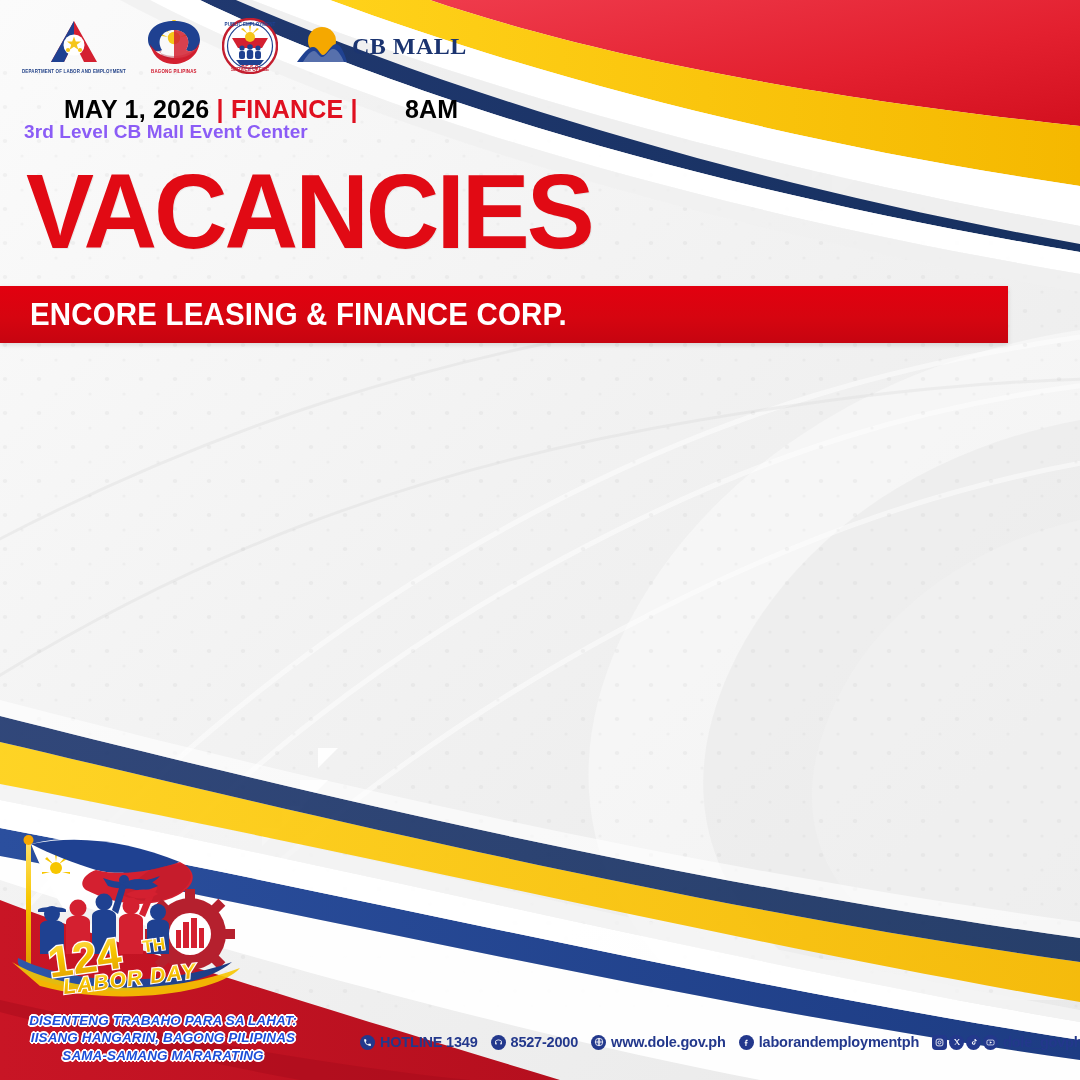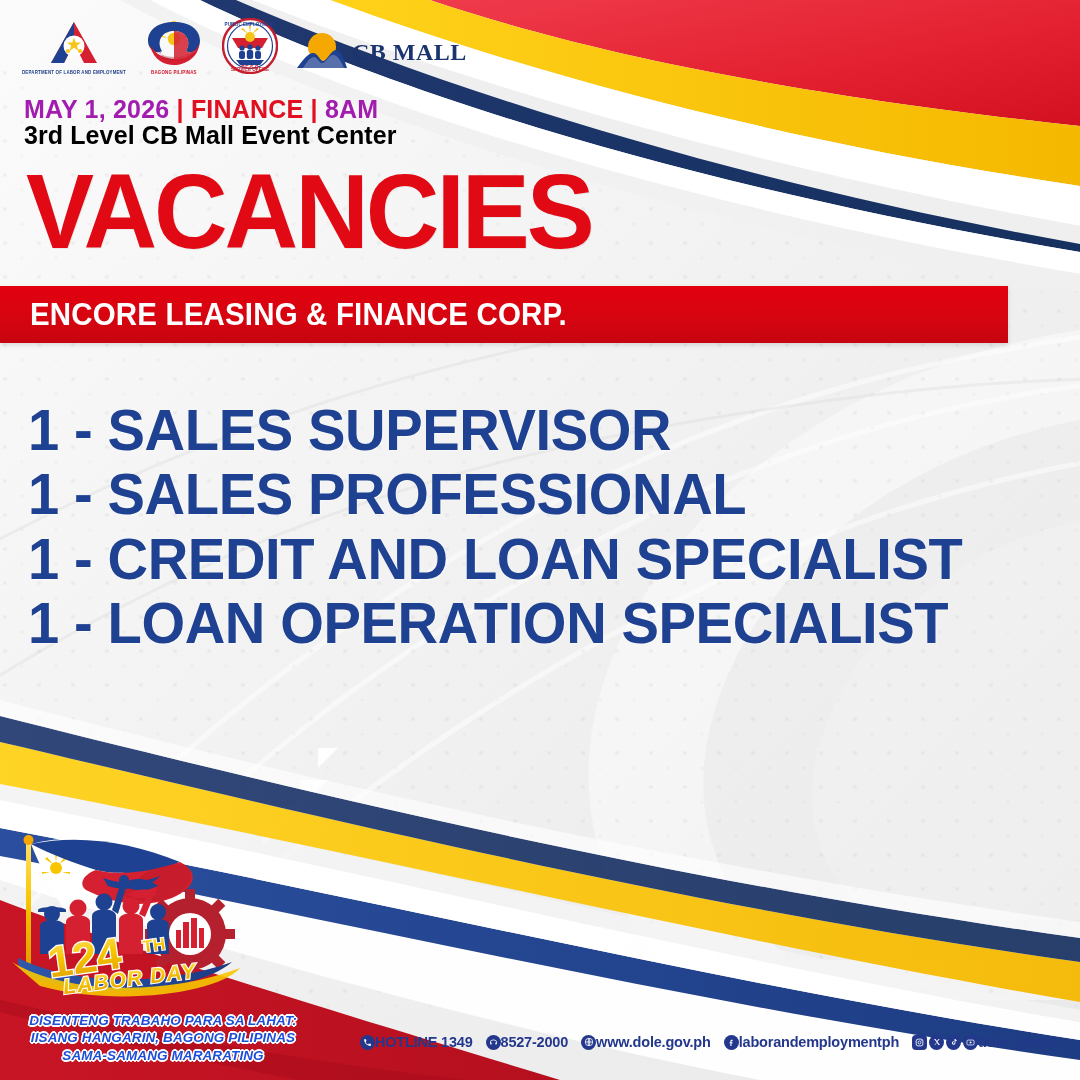--- a/index.html
+++ b/index.html
@@ -11,40 +11,40 @@
   #poster{
     position:relative;width:1080px;height:1080px;overflow:hidden;
     background:#f4f4f4;
   }
   .layer{position:absolute;top:0;left:0;width:1080px;height:1080px;}
   .layer svg{display:block;width:1080px;height:1080px;}
 
   
   #logo-row{
     position:absolute;left:22px;top:18px;
-    display:flex;align-items:flex-end;gap:18px;z-index:30;
+    display:flex;align-items:center;gap:18px;z-index:30;
   }
   .logo-block{display:flex;flex-direction:column;align-items:center;}
   .logo-cap{
     font-size:4.4px;font-weight:bold;color:#1f3f86;letter-spacing:.2px;
     text-align:center;line-height:1.25;margin-top:2px;
     transform:scaleY(1.35);transform-origin:top center;
   }
   .logo-cap.red{color:#cf1126;}
 
   #event-line{
     position:absolute;left:24px;top:96px;z-index:30;
     font-size:25px;font-weight:bold;letter-spacing:.2px;line-height:1.08;
     white-space:nowrap;
   }
-  #event-line .blue{color:#a21caf;}
+  #event-line .blue{color:#000000;margin-left:40px;}
   #event-line .red{color:#e01020;}
   #venue-line{
     position:absolute;left:24px;top:122px;z-index:30;
-    font-size:25px;font-weight:bold;color:#000000;letter-spacing:.1px;
+    font-size:19px;font-weight:bold;color:#8b5cf6;letter-spacing:.1px;
     white-space:nowrap;line-height:1.08;
   }
 
   #vacancies{
     position:absolute;left:26px;top:158px;z-index:30;
     font-size:100px;font-weight:bold;color:#e10a14;
     letter-spacing:-3px;line-height:1;
     transform:scaleX(1.02) scaleY(1.06);transform-origin:left top;
     text-shadow:1px 1px 0 rgba(0,0,0,.06);
   }
@@ -85,21 +85,21 @@
       -1.6px 0 #fff,1.6px 0 #fff,0 -1.6px #fff,0 1.6px #fff,
       -1.2px -1.2px #fff,1.2px -1.2px #fff,-1.2px 1.2px #fff,1.2px 1.2px #fff;
   }
 
   
   #footer-bar{
     position:absolute;left:360px;top:1034px;z-index:45;
     display:flex;align-items:center;gap:13px;
     font-size:14.5px;font-weight:bold;color:#23388c;white-space:nowrap;
   }
-  .fitem{display:flex;align-items:center;}
+  .fitem{display:flex;align-items:center;gap:5px;}
   .fico{
     width:15px;height:15px;border-radius:50%;background:#23388c;
     display:inline-flex;align-items:center;justify-content:center;
     color:#fff;font-size:9px;font-weight:bold;flex:0 0 auto;
   }
   .fico.sq{border-radius:4px;}
   .fico svg{display:block;}
   .figroup{display:flex;align-items:center;gap:2px;}
   .flabel{letter-spacing:-.2px;}
 </style>
@@ -273,26 +273,20 @@
     <span class="blue">8AM</span>
   </div>
   <div id="venue-line">3rd Level CB Mall Event Center</div>
 
   <div id="vacancies">VACANCIES</div>
 
   <div id="company-bar">
     <div id="company-name">ENCORE LEASING &amp; FINANCE CORP.</div>
   </div>
 
-  <div id="job-list">
-    <div class="job-row">1 - SALES SUPERVISOR</div>
-    <div class="job-row">1 - SALES PROFESSIONAL</div>
-    <div class="job-row">1 - CREDIT AND LOAN SPECIALIST</div>
-    <div class="job-row">1 - LOAN OPERATION SPECIALIST</div>
-  </div>
 
   <div id="labor-emblem">
     <svg viewBox="0 0 300 200" xmlns="http://www.w3.org/2000/svg">
       <defs>
         <linearGradient id="goldG" x1="0" y1="0" x2="0" y2="1">
           <stop offset="0%" stop-color="#ffe169"></stop>
           <stop offset="45%" stop-color="#f7c600"></stop>
           <stop offset="100%" stop-color="#e09b00"></stop>
         </linearGradient>
         <linearGradient id="ribG" x1="0" y1="0" x2="1" y2="0">

